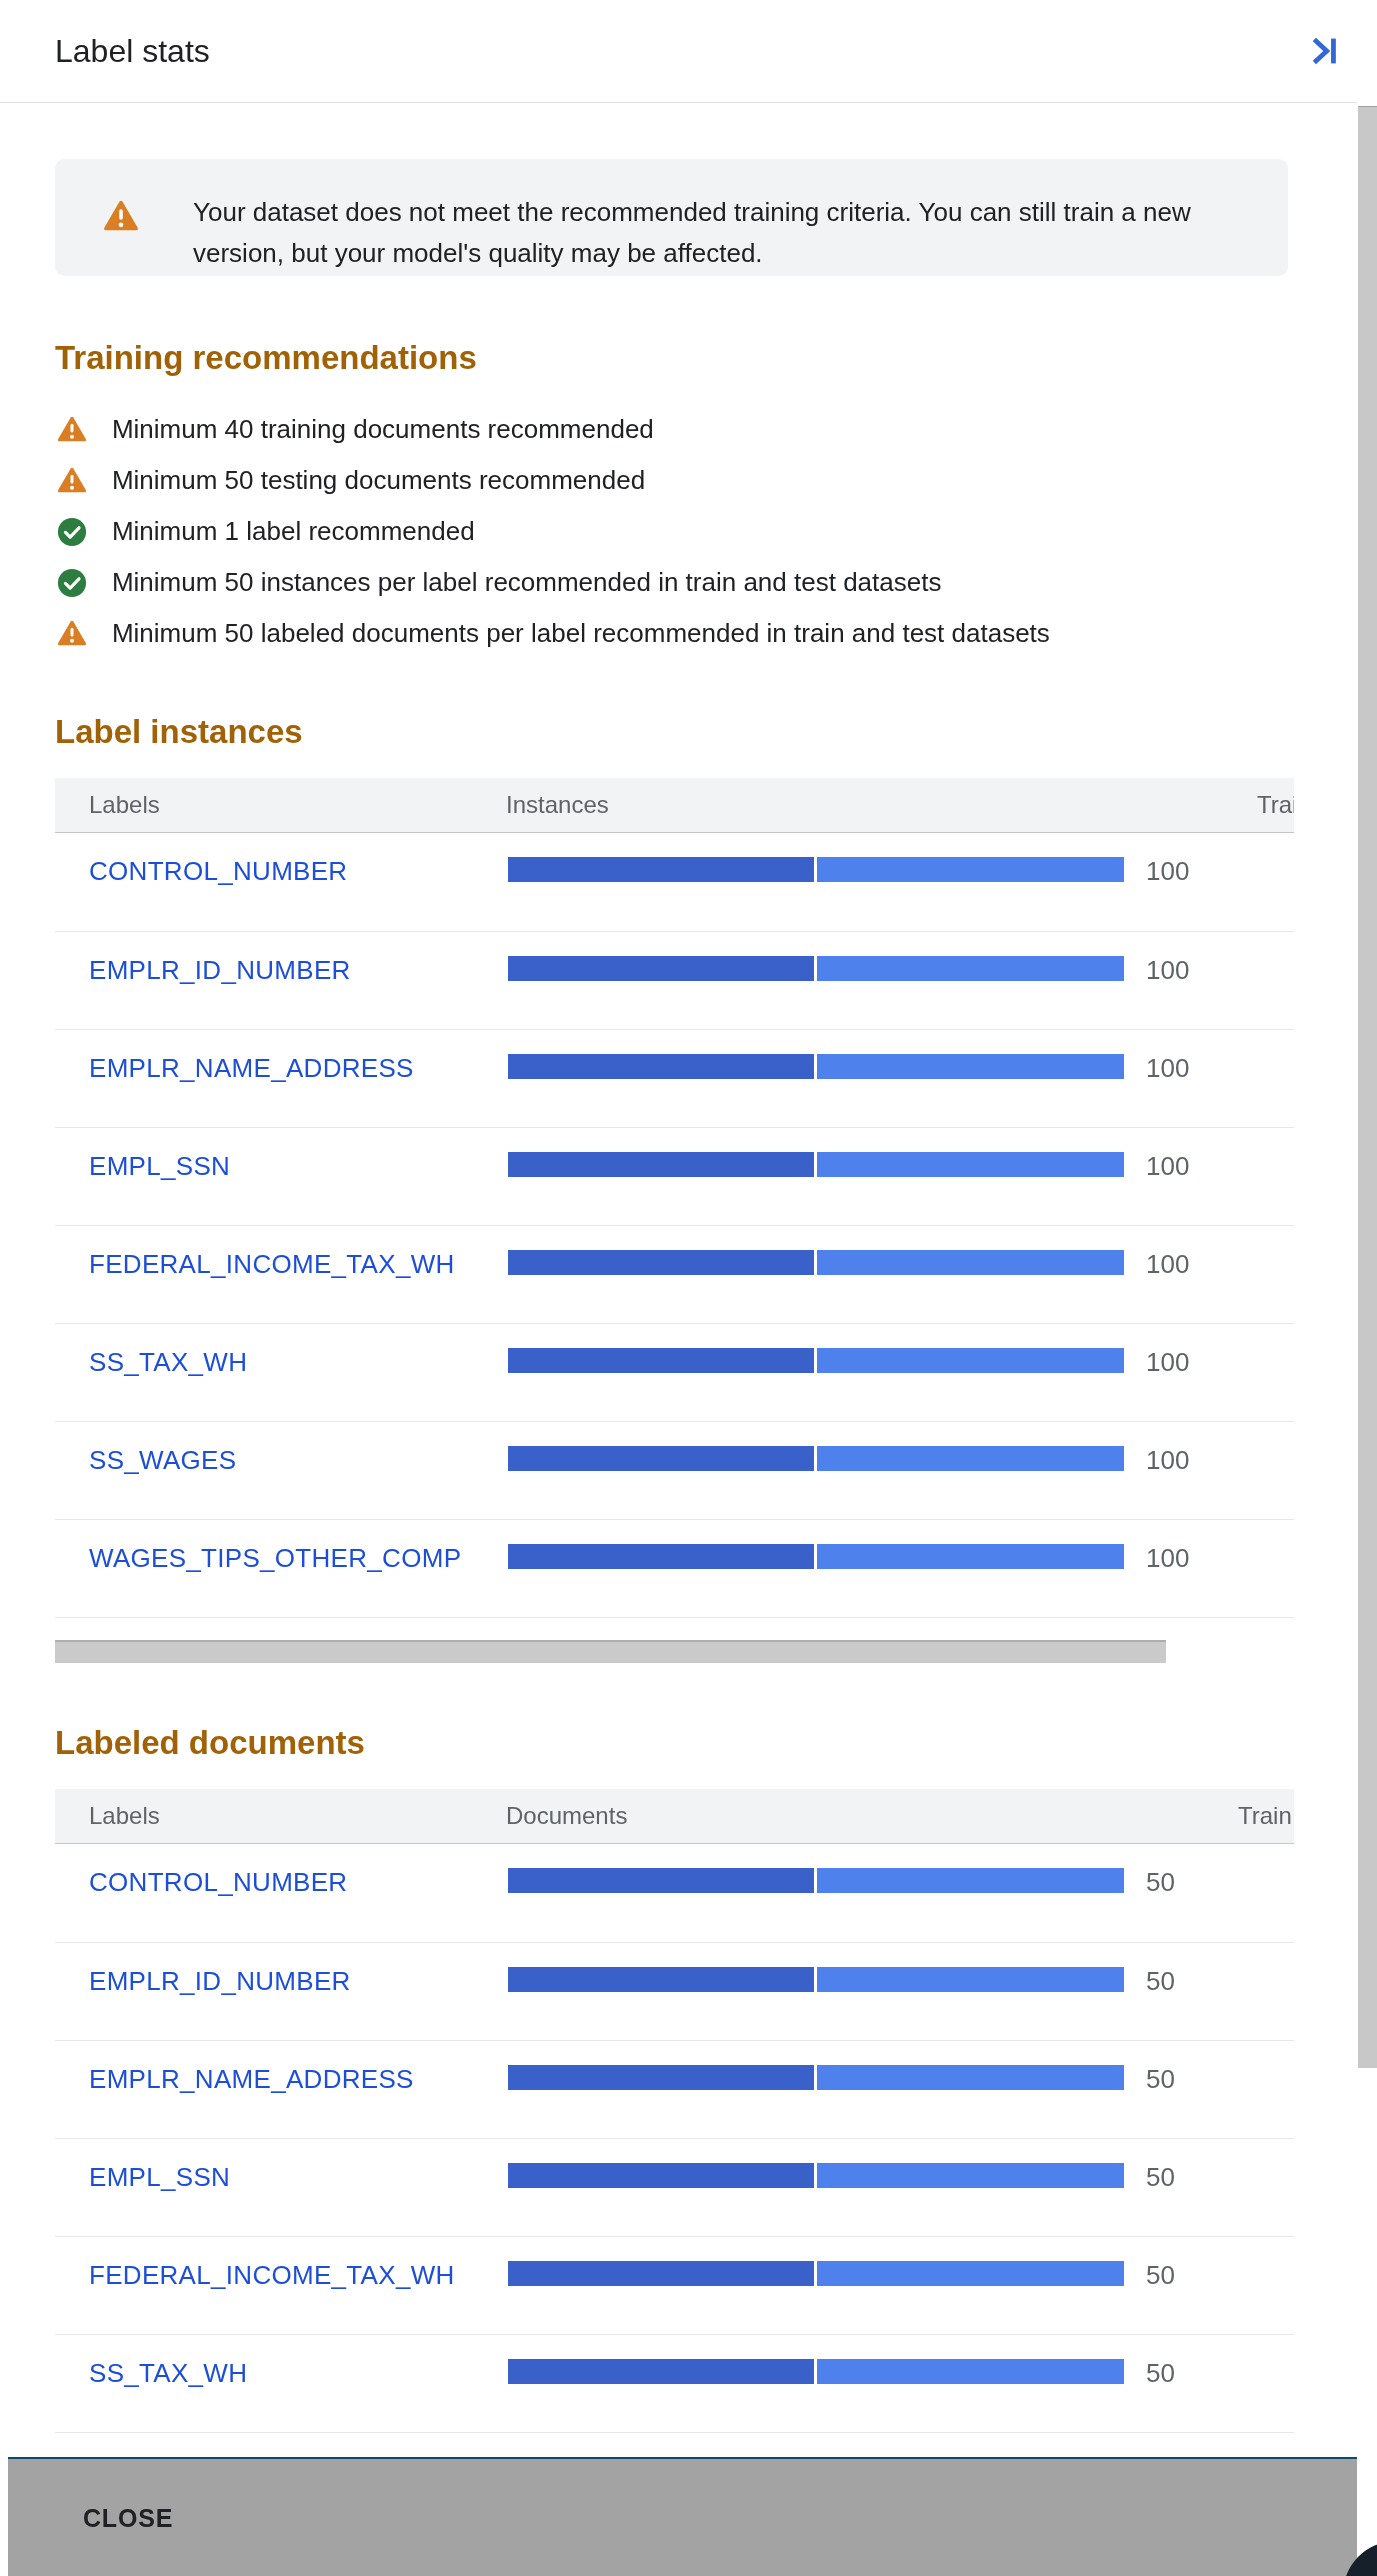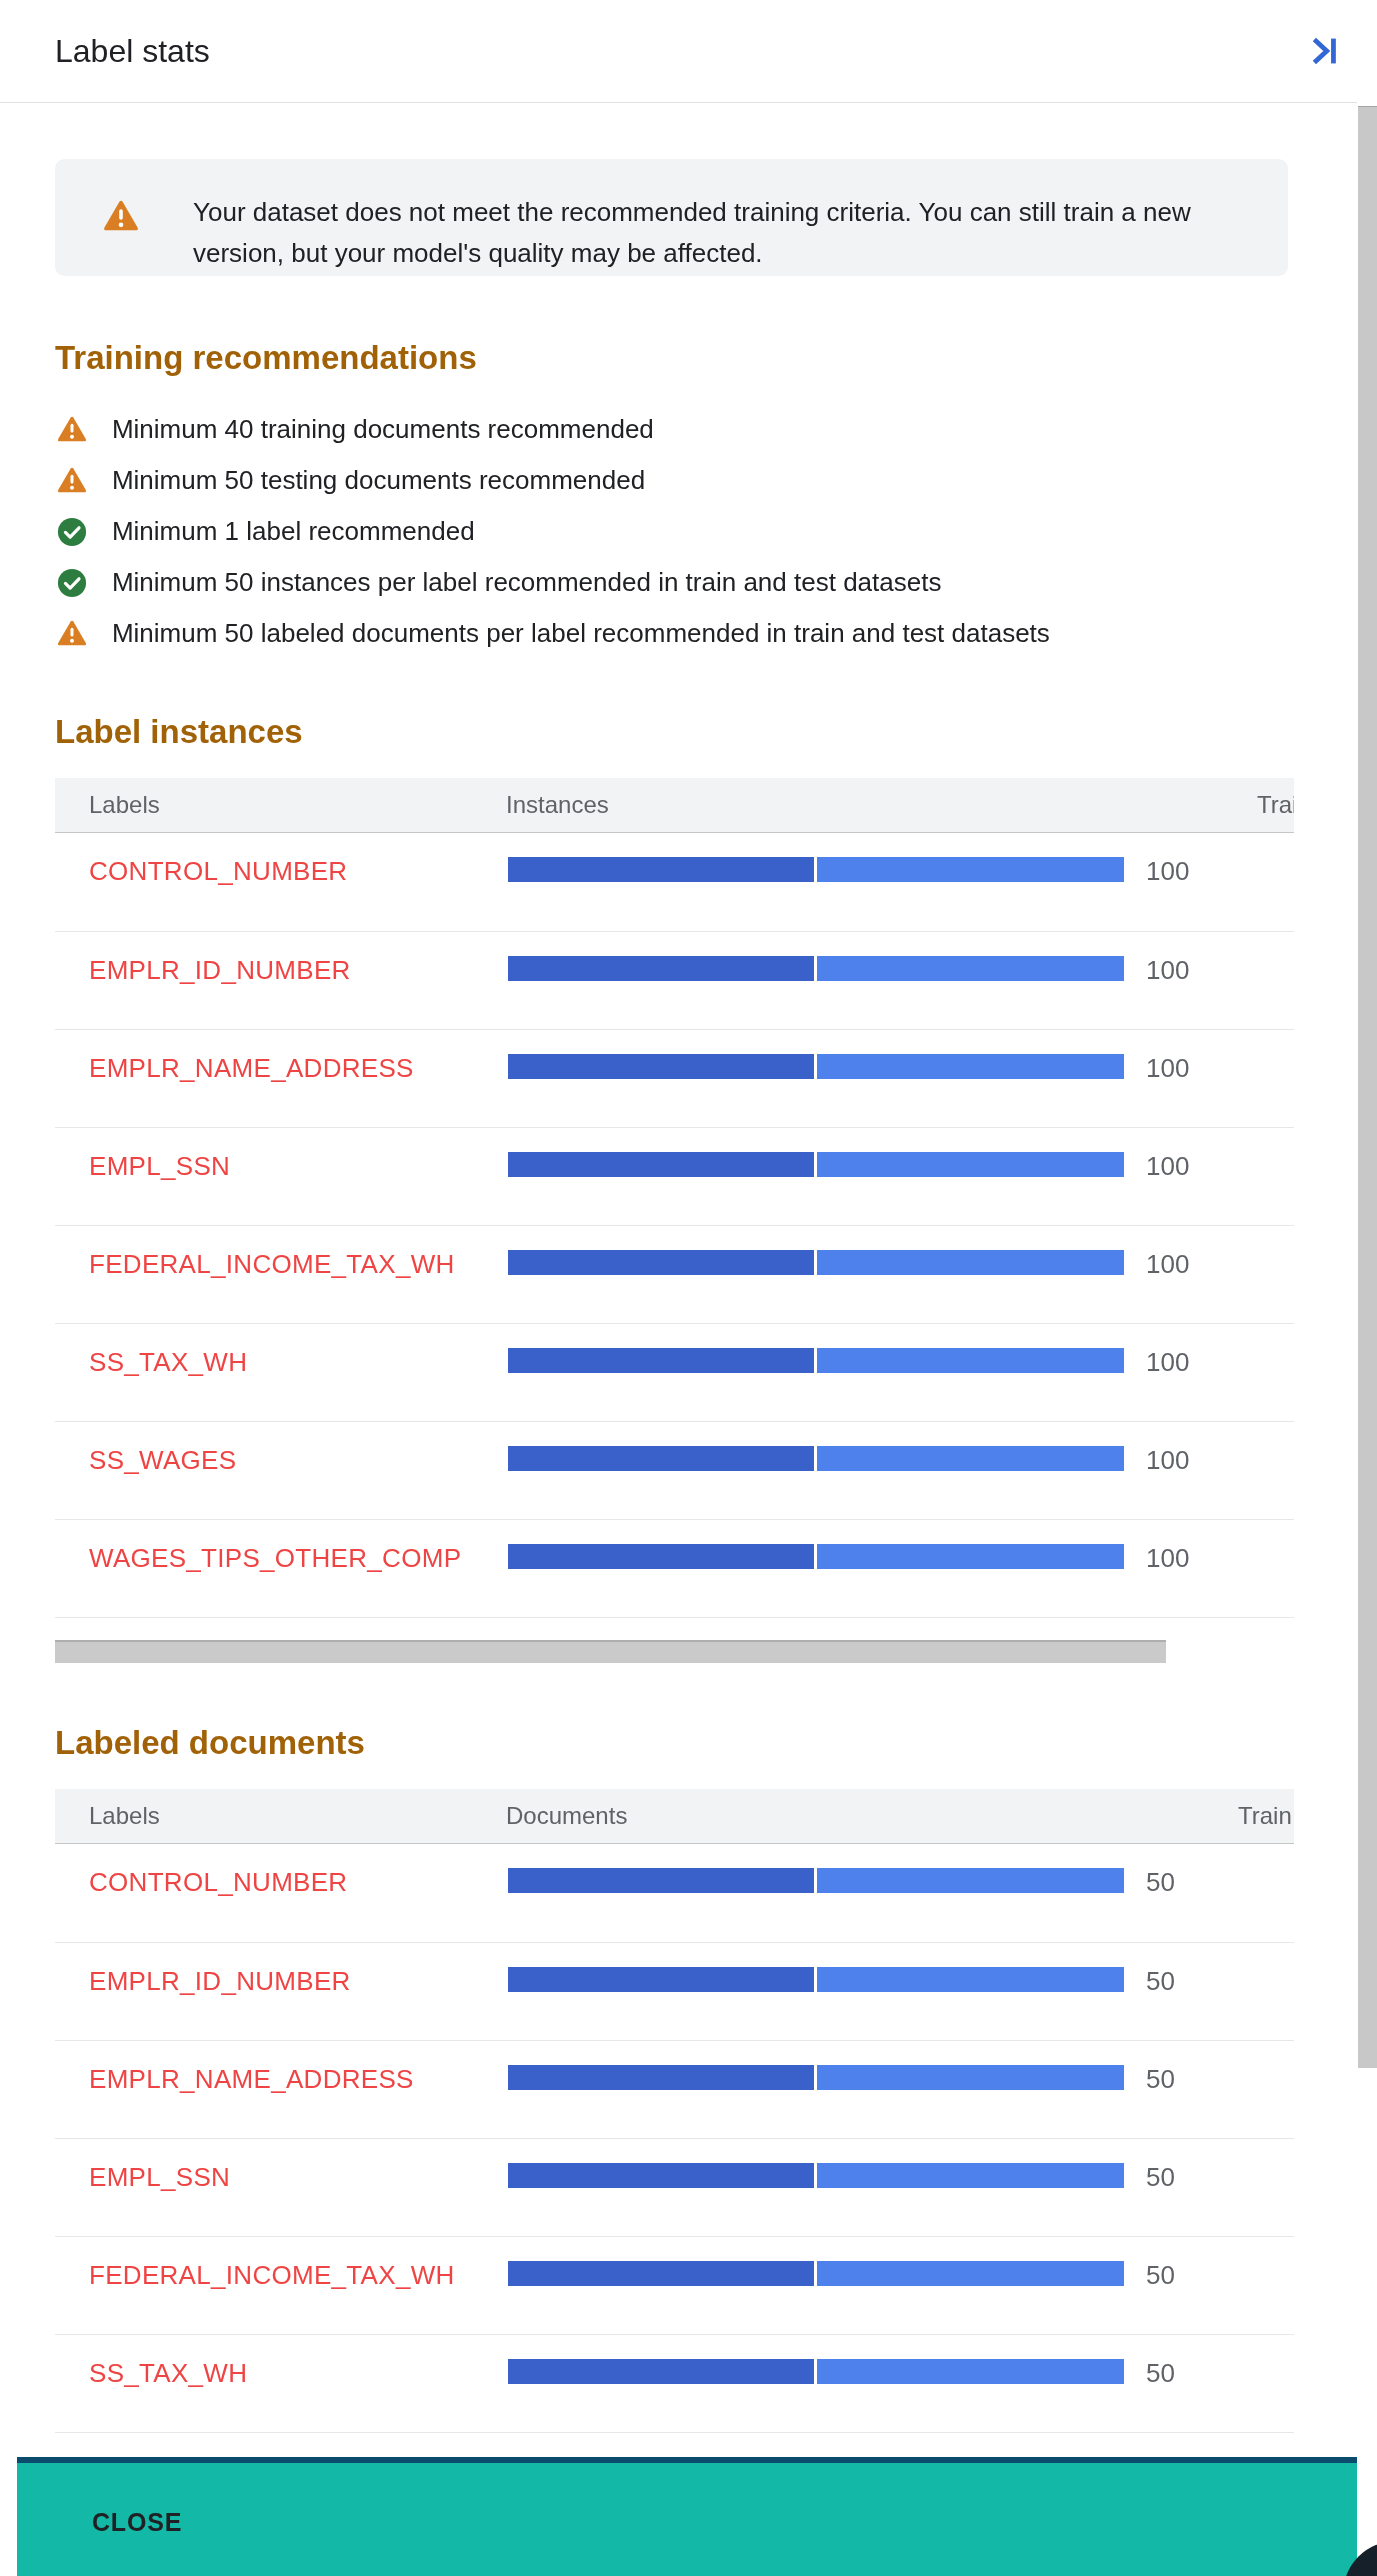--- a/index.html
+++ b/index.html
@@ -40,34 +40,34 @@
            border-bottom:1px solid #c4c7c5; }
   .thead span { position:absolute; top:0; line-height:54px; font-size:24px; color:#5f6368; }
   .col-label { left:34px; }
   .col-value { left:451px; }
   .t1 .col-train { left:1202px; }
   .t2 .col-train { left:1183px; }
 
   .trow { position:relative; width:1406px; height:98px; }
   .trow + .trow { border-top:1px solid #e7e7e7; }
   .tbody { border-bottom:1px solid #e7e7e7; }
-  .cell-label { position:absolute; left:34px; top:23px; font-size:26px; color:#ef4444; letter-spacing:0.3px; }
+  .cell-label { position:absolute; left:34px; top:23px; font-size:26px; color:#1d4ed8; letter-spacing:0.3px; }
   .bar { position:absolute; left:453px; top:24px; width:617px; height:25px; display:flex; }
   .seg.dark  { width:306px; height:25px; background:#3a61c9; margin-right:2.9px; }
   .seg.light { width:307px; height:25px; background:#4e81ec; }
   .cell-value { position:absolute; left:1091px; top:23px; font-size:26px; color:#5f6368; }
 
   
   .hscroll { position:absolute; left:55px; top:1640px; width:1239px; height:23px; }
   .hthumb { position:absolute; left:0; top:0; width:1111px; height:23px;
             background:#cacaca; border-top:2.9px solid #aeaeae; }
 
   
-  .footer { position:absolute; left:17px; top:2457px; width:1356px; height:119px;
-            background:#14b8a6; border-top:6px solid #0c4a6e; z-index:6; }
+  .footer { position:absolute; left:8px; top:2457px; width:1356px; height:119px;
+            background:#a3a3a3; border-top:2px solid #0c4a6e; z-index:6; }
   .close-btn { position:absolute; left:56px; top:33px; height:52px; padding:0 19px;
                background:transparent; border:none; cursor:pointer;
                font-family:"Liberation Sans", sans-serif; font-size:25px; font-weight:700;
                letter-spacing:0.8px; color:#202124; }
 
   
   .vtrack { position:absolute; right:0; top:0; width:21px; height:2576px; background:#fff; z-index:7; }
   .vthumb { position:absolute; left:1px; top:106px; width:20px; height:1962px;
             background:#c8c8c8; border-top:1.9px solid #a2a2a2; }
 

